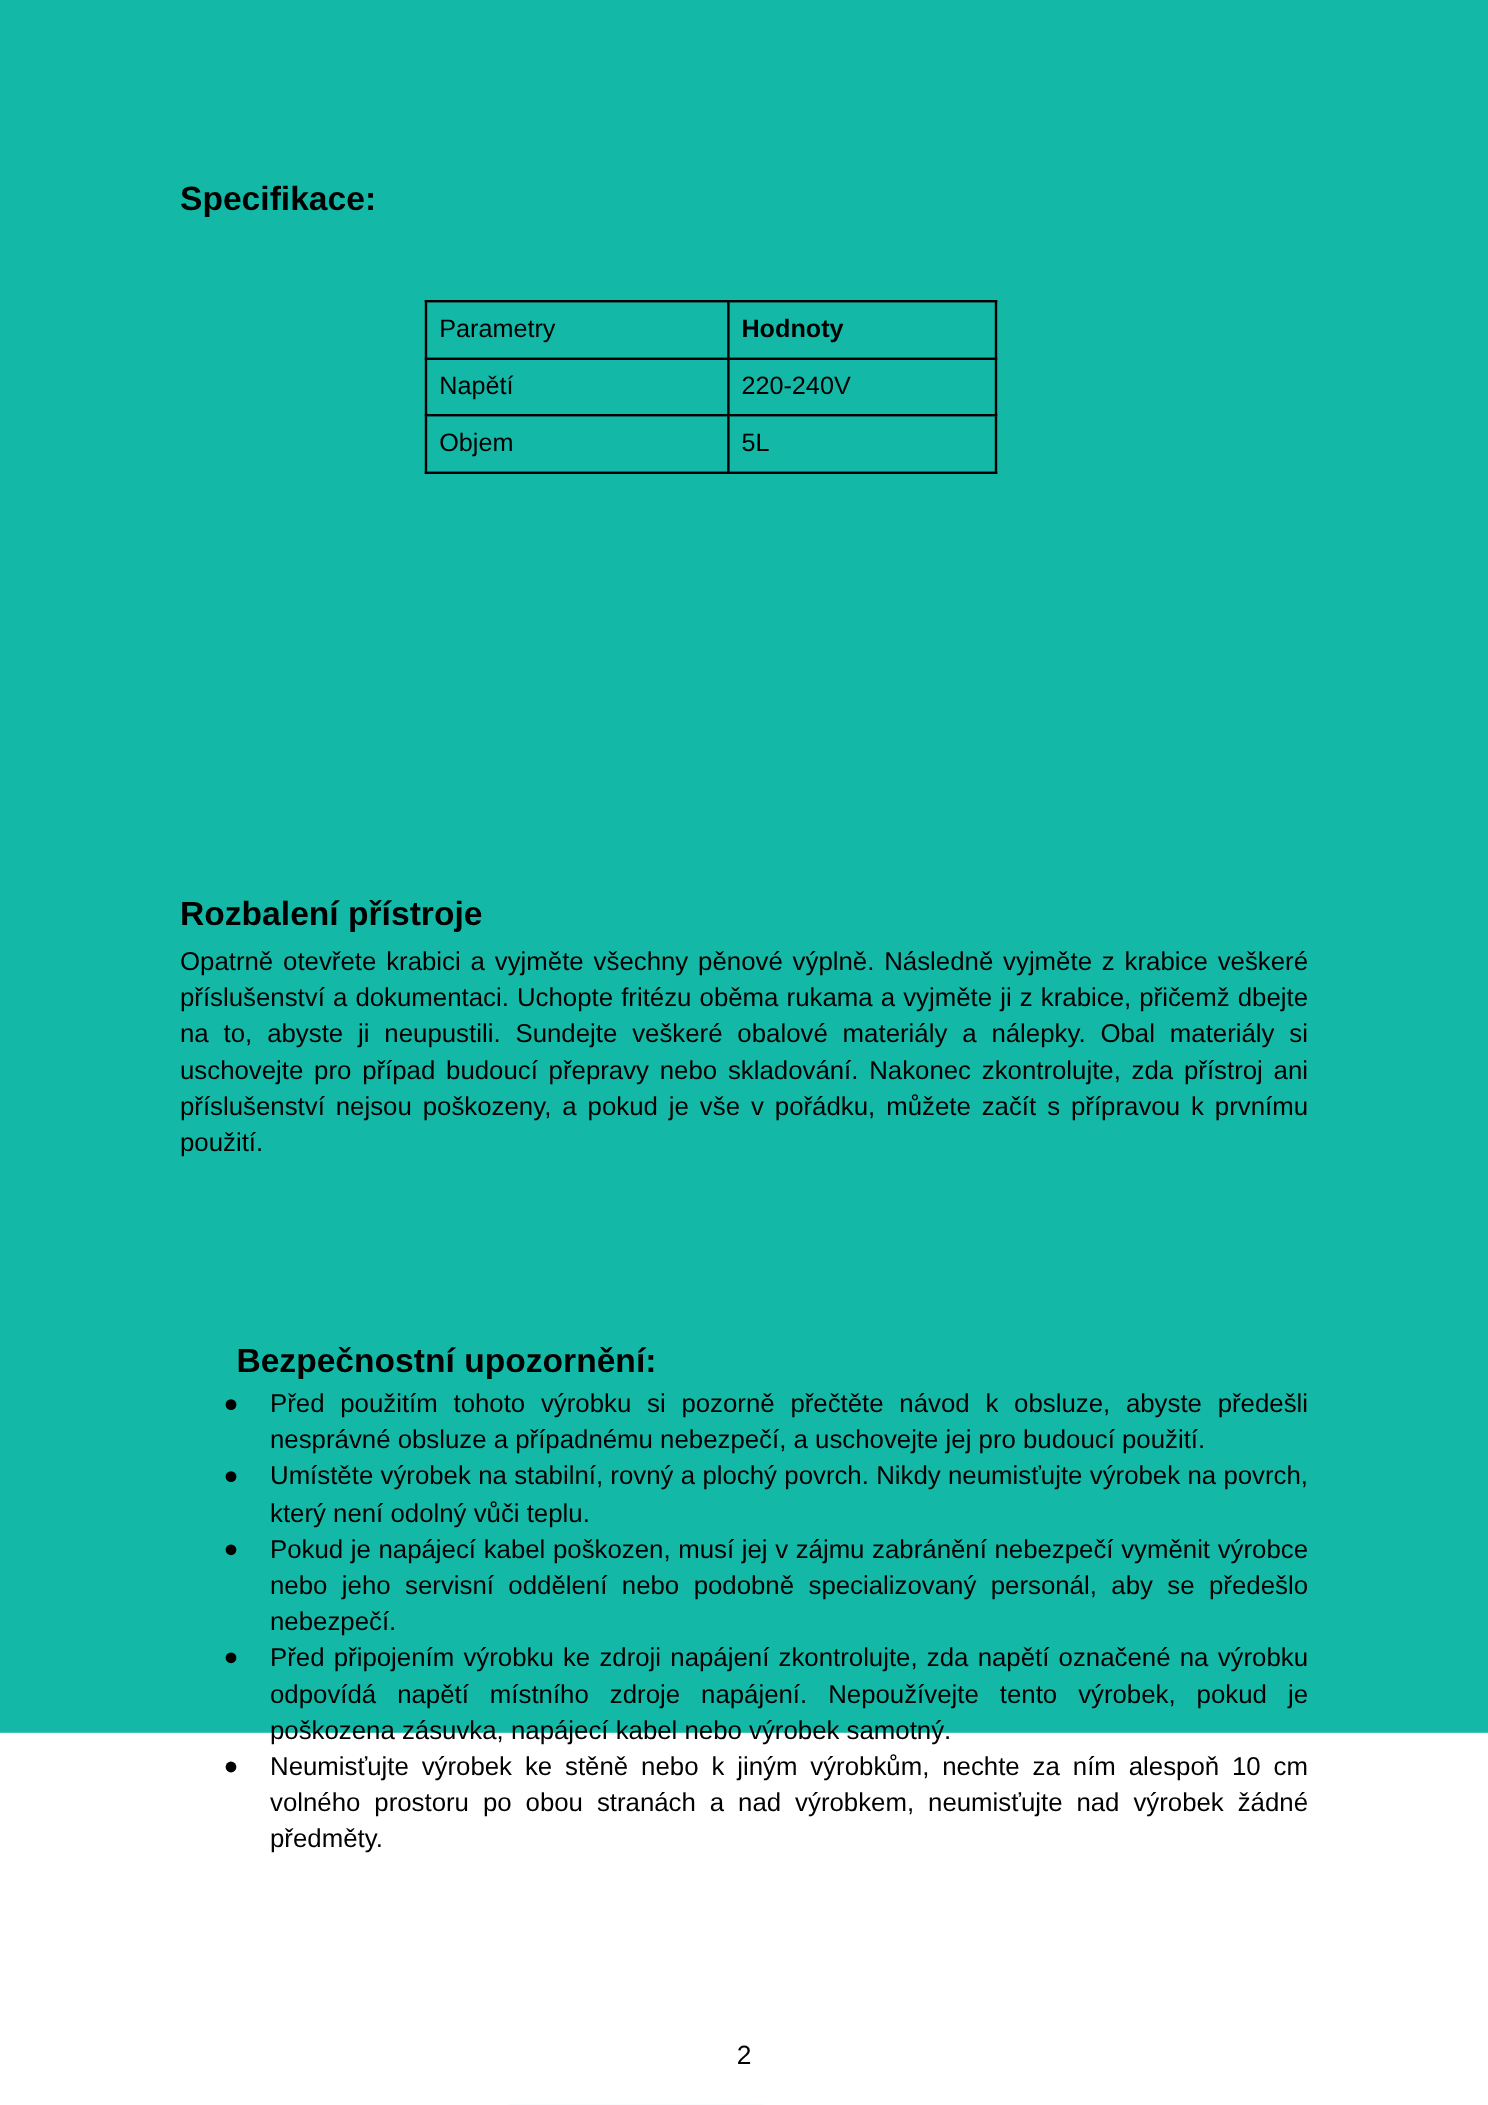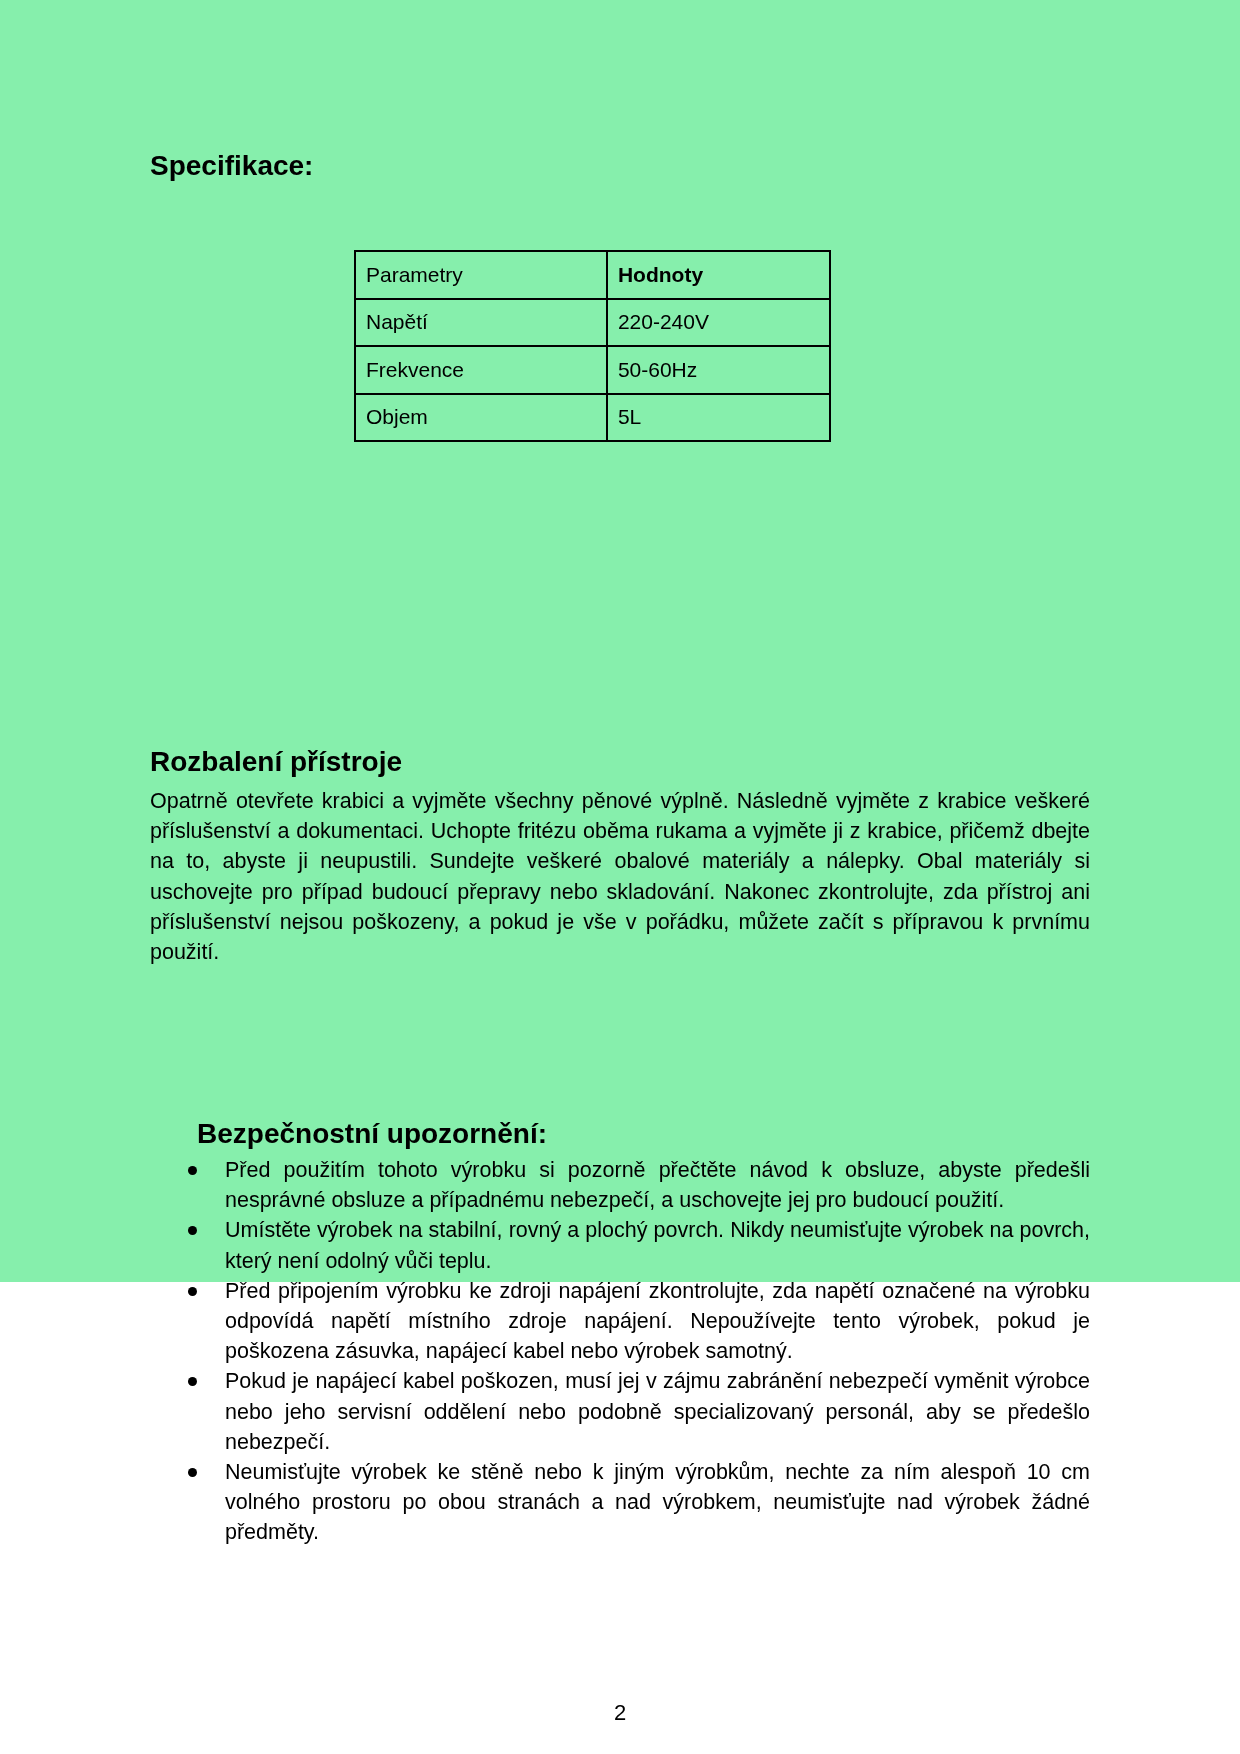--- a/index.html
+++ b/index.html
@@ -12,22 +12,22 @@
       height: 1754px;
       position: relative;
       overflow: hidden;
       font-family: "Liberation Sans", sans-serif;
       color: #000000;
     }
     .page {
       position: absolute;
       left: 0; top: 0;
       width: 1240px;
-      height: 1282px;
-      background: #86efac;
+      height: 1444px;
+      background: #14b8a6;
     }
     .heading {
       position: absolute;
       left: 150px;
       margin: 0;
       font-family: "Liberation Sans", sans-serif;
       font-weight: bold;
       font-size: 28px;
       letter-spacing: 0px;
       white-space: nowrap;
@@ -113,24 +113,20 @@
     <tbody>
       <tr class="head">
         <td class="col-param">Parametry</td>
         <td class="col-value">Hodnoty</td>
       </tr>
       <tr>
         <td class="col-param">Napětí</td>
         <td class="col-value">220-240V</td>
       </tr>
       <tr>
-        <td class="col-param">Frekvence</td>
-        <td class="col-value">50-60Hz</td>
-      </tr>
-      <tr>
         <td class="col-param">Objem</td>
         <td class="col-value">5L</td>
       </tr>
     </tbody>
   </table>
 
   <h2 class="heading" id="h-unpack">Rozbalení přístroje</h2>
   <p class="para">Opatrně otevřete krabici a vyjměte všechny pěnové výplně. Následně vyjměte z krabice veškeré příslušenství a dokumentaci. Uchopte fritézu oběma rukama a vyjměte ji z krabice, přičemž dbejte na to, abyste ji neupustili. Sundejte veškeré obalové materiály a nálepky. Obal materiály si uschovejte pro případ budoucí přepravy nebo skladování. Nakonec zkontrolujte, zda přístroj ani příslušenství nejsou poškozeny, a pokud je vše v pořádku, můžete začít s přípravou k prvnímu použití.</p>
 
   <h2 class="heading" id="h-safety">Bezpečnostní upozornění:</h2>
@@ -138,25 +134,25 @@
     <li>
       <span class="bullet"></span>
       <span>Před použitím tohoto výrobku si pozorně přečtěte návod k obsluze, abyste předešli nesprávné obsluze a případnému nebezpečí, a uschovejte jej pro budoucí použití.</span>
     </li>
     <li>
       <span class="bullet"></span>
       <span>Umístěte výrobek na stabilní, rovný a plochý povrch. Nikdy neumisťujte výrobek na povrch, který není odolný vůči teplu.</span>
     </li>
     <li>
       <span class="bullet"></span>
-      <span>Před připojením výrobku ke zdroji napájení zkontrolujte, zda napětí označené na výrobku odpovídá napětí místního zdroje napájení. Nepoužívejte tento výrobek, pokud je poškozena zásuvka, napájecí kabel nebo výrobek samotný.</span>
+      <span>Pokud je napájecí kabel poškozen, musí jej v zájmu zabránění nebezpečí vyměnit výrobce nebo jeho servisní oddělení nebo podobně specializovaný personál, aby se předešlo nebezpečí.</span>
     </li>
     <li>
       <span class="bullet"></span>
-      <span>Pokud je napájecí kabel poškozen, musí jej v zájmu zabránění nebezpečí vyměnit výrobce nebo jeho servisní oddělení nebo podobně specializovaný personál, aby se předešlo nebezpečí.</span>
+      <span>Před připojením výrobku ke zdroji napájení zkontrolujte, zda napětí označené na výrobku odpovídá napětí místního zdroje napájení. Nepoužívejte tento výrobek, pokud je poškozena zásuvka, napájecí kabel nebo výrobek samotný.</span>
     </li>
     <li>
       <span class="bullet"></span>
       <span>Neumisťujte výrobek ke stěně nebo k jiným výrobkům, nechte za ním alespoň 10 cm volného prostoru po obou stranách a nad výrobkem, neumisťujte nad výrobek žádné předměty.</span>
     </li>
   </ul>
 
   <div class="page-number">2</div>
 </div>
 

